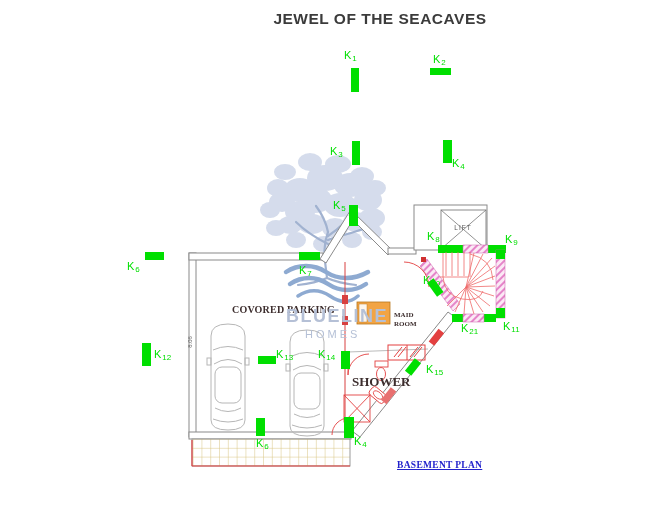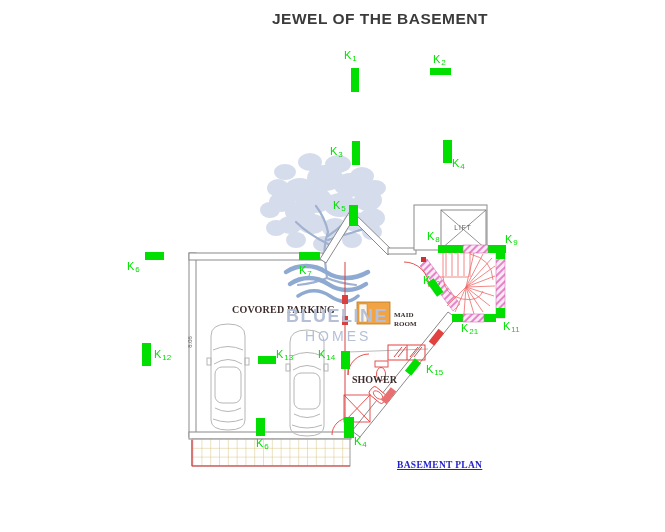--- a/index.html
+++ b/index.html
@@ -5,28 +5,28 @@
   html,body{margin:0;padding:0;background:#ffffff;}
   #stage{position:relative;width:665px;height:532px;background:#fff;overflow:hidden;
          font-family:"Liberation Sans",sans-serif;}
   #planSvg{position:absolute;left:0;top:0;}
   .txt{position:absolute;white-space:nowrap;}
   #title{left:240px;top:10px;width:280px;text-align:center;font-size:15.5px;font-weight:600;
          color:#3b3b3b;letter-spacing:.5px;}
   .roomlabel{font-family:"Liberation Serif",serif;color:#3d2e2e;font-weight:600;}
   #parkingLabel{left:232px;top:304px;width:74px;text-align:center;font-size:10px;letter-spacing:.2px;}
   #maidLabel{left:394px;top:311px;width:28px;text-align:left;font-size:7px;line-height:9px;white-space:normal;}
-  #showerLabel{left:352px;top:374px;width:40px;font-size:10px;}
+  #showerLabel{left:352px;top:374px;width:40px;font-size:13px;}
   #liftLabel{left:449px;top:224px;width:28px;text-align:center;font-size:6.5px;color:#555;
              letter-spacing:1px;font-family:"Liberation Sans",sans-serif;font-weight:400;}
   #dimLabel{left:184px;top:339px;font-size:6px;color:#666;transform:rotate(-90deg);}
   #planName{left:397px;top:460px;font-family:"Liberation Serif",serif;font-weight:700;
             font-size:9.5px;color:#2323cc;letter-spacing:.3px;text-decoration:underline;}
   #wmText1{left:286px;top:306px;font-size:18px;letter-spacing:1.5px;font-weight:700;color:#b5c0d6;}
-  #wmText2{left:305px;top:328px;font-size:14px;letter-spacing:3px;font-weight:500;color:#b5c0d6;}
+  #wmText2{left:305px;top:328px;font-size:11px;letter-spacing:3px;font-weight:500;color:#b5c0d6;}
   .kmark{position:absolute;color:#00df00;font-size:11px;font-weight:500;line-height:11px;}
   .kmark .knum{font-size:8px;position:relative;top:2px;margin-left:1px;}
 </style>
 </head>
 <body>
 
 <div id="stage">
 
   <svg id="planSvg" width="665" height="532" viewBox="0 0 665 532">
     <defs>
@@ -202,21 +202,21 @@
       <rect x="427" y="283" width="17" height="8" transform="rotate(54 435 287)"></rect>
       <rect x="142" y="343" width="9" height="23"></rect>
       <rect x="258" y="356" width="18" height="8"></rect>
       <rect x="341" y="351" width="9" height="18"></rect>
       <rect x="405" y="363" width="16" height="8" transform="rotate(-52 413 367)"></rect>
       <rect x="256" y="418" width="9" height="18"></rect>
       <rect x="344" y="417" width="10" height="21"></rect>
     </g>
   </svg>
 
-  <div class="txt" id="title">JEWEL OF THE BASEMENT</div>
+  <div class="txt" id="title">JEWEL OF THE SEACAVES</div>
   <div class="txt roomlabel" id="parkingLabel">COVORED PARKING</div>
   <div class="txt roomlabel" id="maidLabel">MAID ROOM</div>
   <div class="txt roomlabel" id="showerLabel">SHOWER</div>
   <div class="txt" id="liftLabel">LIFT</div>
   <div class="txt" id="dimLabel">8.06</div>
   <div class="txt" id="planName">BASEMENT PLAN</div>
   <div class="txt" id="wmText1">BLUELINE</div>
   <div class="txt" id="wmText2">HOMES</div>
 
   <div class="kmark" style="left:344px;top:50px"><span>K</span><span class="knum">1</span></div>

